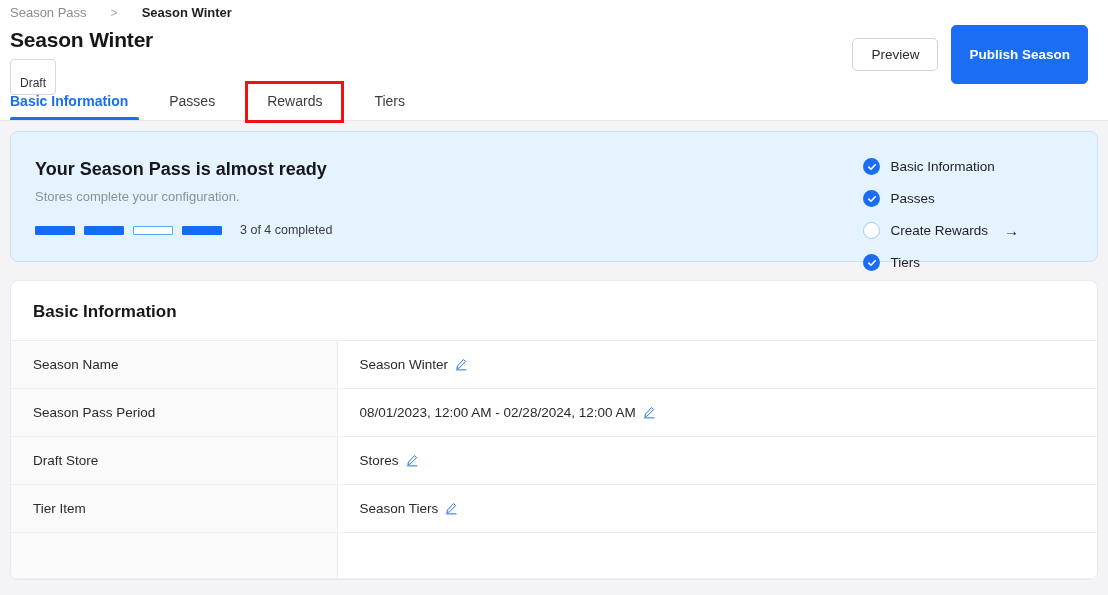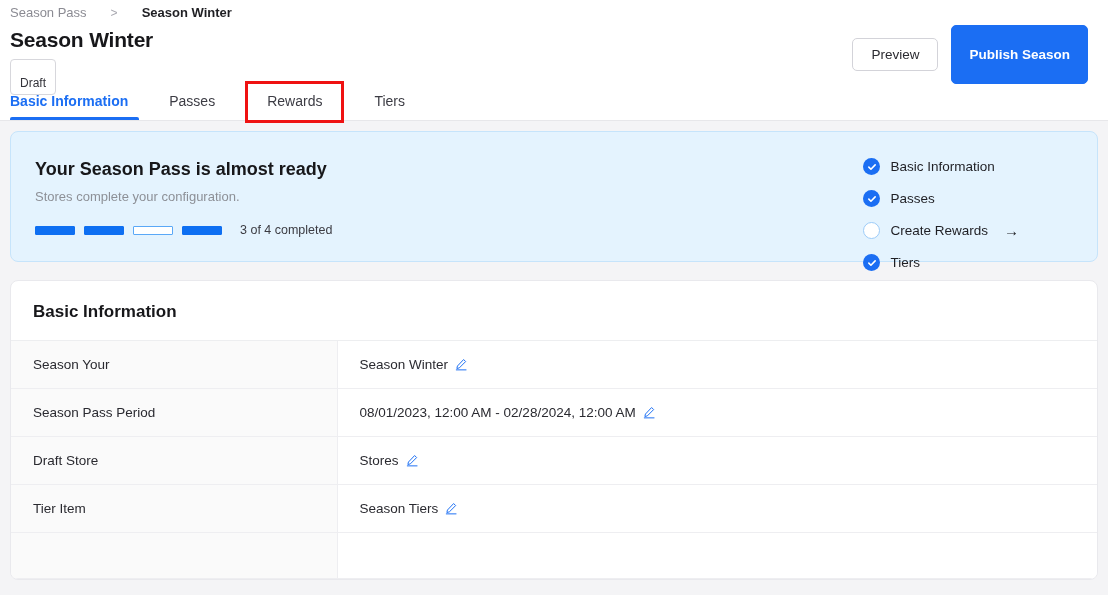--- a/index.html
+++ b/index.html
@@ -339,21 +339,21 @@
   </div>
 
   <div class="card">
     <div class="card-head">
       <h3 class="card-title">Basic Information</h3>
     </div>
 
     <table class="kv-table">
       <tbody>
         <tr>
-          <td class="kv-label">Season Your</td>
+          <td class="kv-label">Season Name</td>
           <td class="kv-value">
             <div class="kv-value-inner">
               <span>Season Winter</span>
               <span class="pencil">
                 <svg width="13" height="13" viewBox="0 0 16 16">
                     <path d="M10.6 1.9 L13.1 4.4 L5.3 12.2 L2.3 12.9 L3.0 9.9 Z" fill="none" stroke="#1b6ef3" stroke-width="1.2" stroke-linejoin="round"></path>
                     <path d="M1.6 14.6 H13.6" stroke="#1b6ef3" stroke-width="1.2" stroke-linecap="round"></path>
                   </svg>
               </span>
             </div>

